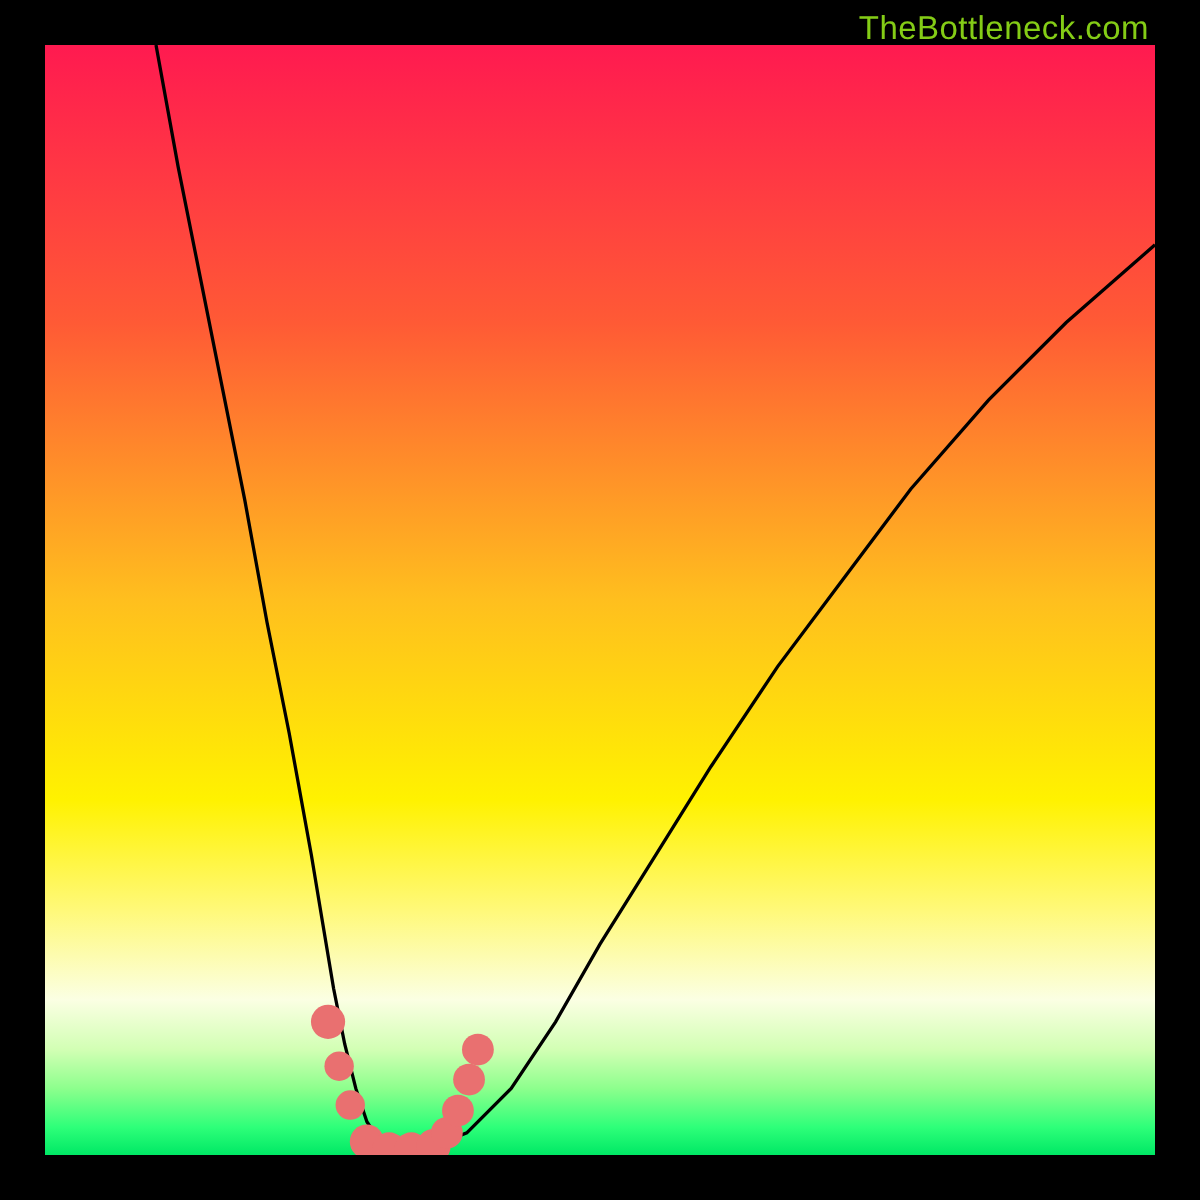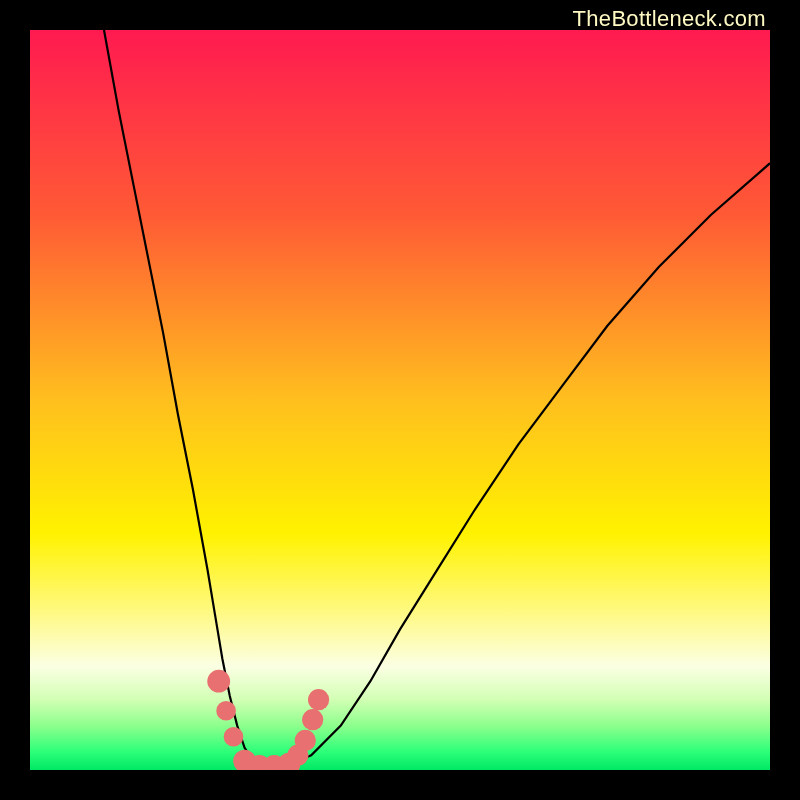--- a/index.html
+++ b/index.html
@@ -26,21 +26,21 @@
     overflow: hidden;
   }
   .gradient {
     position: absolute;
     left: 0; top: 0; right: 0; bottom: 0;
   }
   .watermark {
     position: absolute;
     top: 6px;
     right: 34px;
-    color: #fef9c3;
+    color: #84cc16;
     font-size: 22px;
     letter-spacing: 0.3px;
     font-weight: 400;
   }
   svg.curve {
     position: absolute;
     left: 0; top: 0;
     width: 740px; height: 740px;
     overflow: visible;
   }

